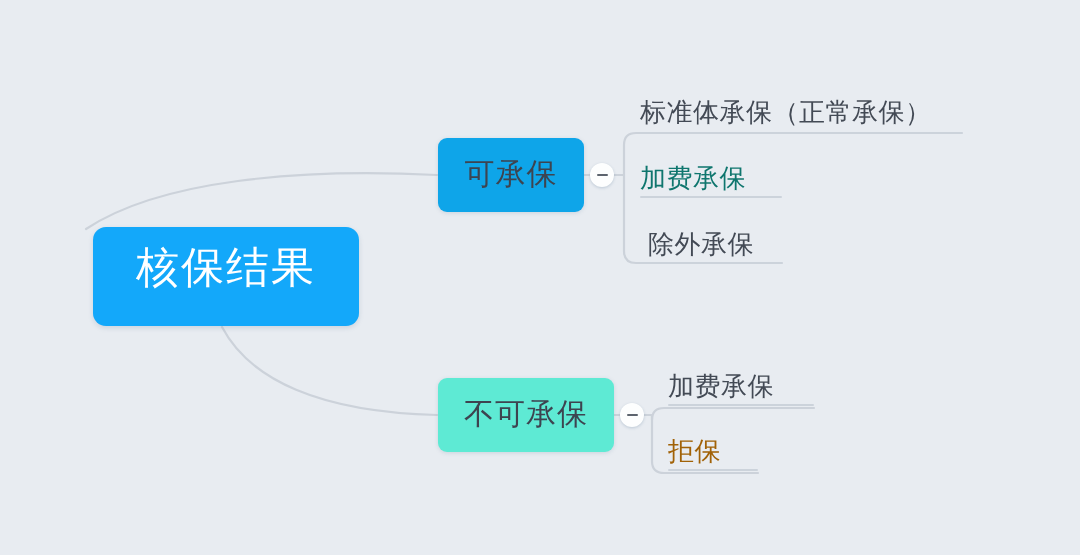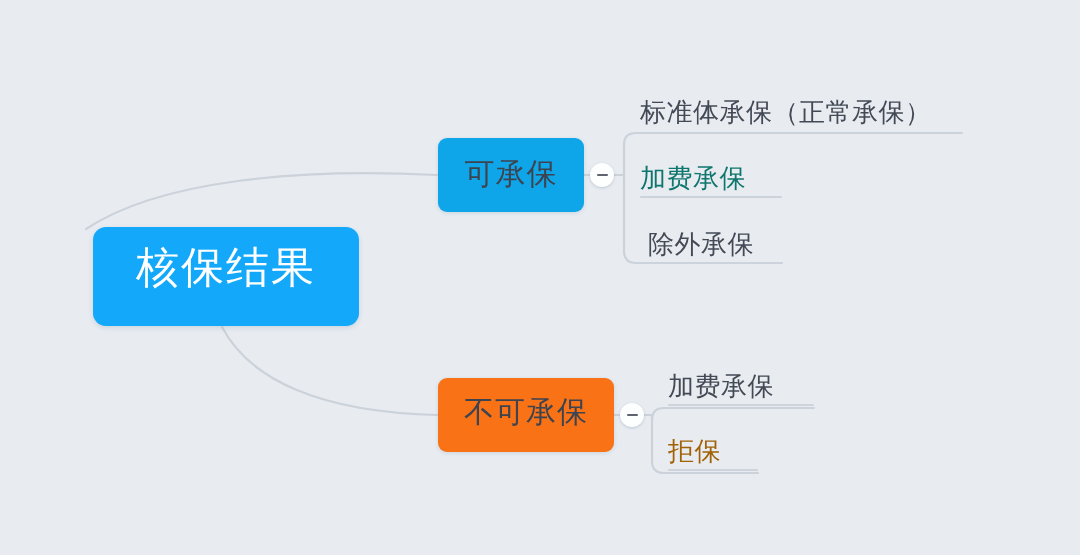--- a/index.html
+++ b/index.html
@@ -149,21 +149,21 @@
     <path d="M 652 415 L 652 461 Q 652 473 664 473 L 758 473" fill="none" stroke="#ccd2da" stroke-width="2.2" stroke-linecap="round"></path>
   </svg>
 
   <div class="root-node" style="background: rgb(19, 168, 250);">
     <span class="root-label" style="color: rgb(255, 255, 255);">核保结果</span>
   </div>
 
   <div class="branch-node" id="branch-0" style="background: #0ea5e9;">
     <span class="branch-label" style="color: rgb(61, 68, 80);">可承保</span>
   </div>
-  <div class="branch-node" id="branch-1" style="background: #f97316; font-family: Liberation Mono, monospace;">
+  <div class="branch-node" id="branch-1" style="background: #5eead4;">
     <span class="branch-label" style="color: rgb(61, 68, 80);">不可承保</span>
   </div>
 
   <div class="toggle" id="toggle-0">
     <span class="bar"></span>
   </div>
   <div class="toggle" id="toggle-1">
     <span class="bar"></span>
   </div>
 

